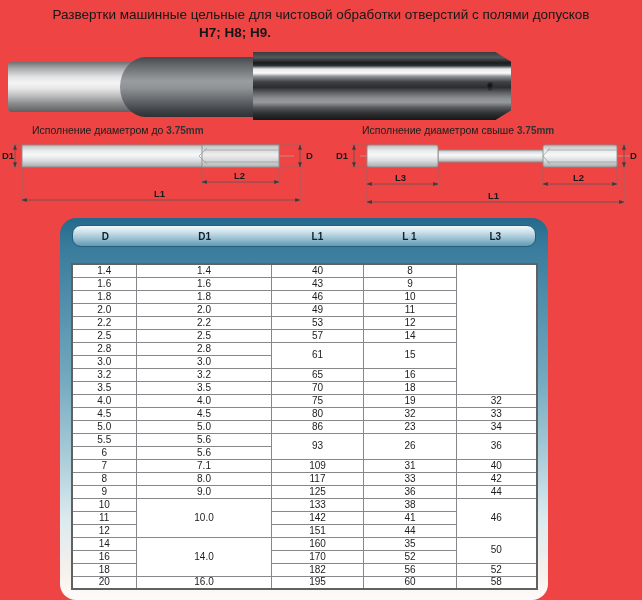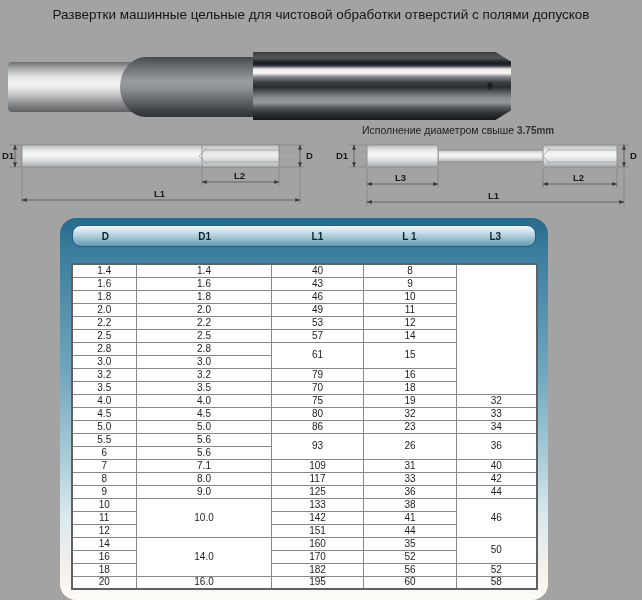--- a/index.html
+++ b/index.html
@@ -1,18 +1,18 @@
 <!DOCTYPE html>
 <html><head>
 <meta charset="utf-8">
 <style>
   * { margin:0; padding:0; box-sizing:border-box; }
   html,body { background:#fff; }
   body { font-family:"Liberation Sans", sans-serif; }
-  .page { position:relative; width:642px; height:600px; overflow:hidden; background:#a3a3a3; }
+  .page { position:relative; width:642px; height:600px; overflow:hidden; background:#ef4444; }
 
   
   .title { position:absolute; top:6px; left:0; width:642px; text-align:center;
            font-size:13.5px; color:#161616; line-height:18px; }
   .title .l2 { width:470px; font-weight:bold; font-size:13.5px; }
 
   
   .photo { position:absolute; top:52px; left:8px; width:500px; height:68px; }
   .shank { position:absolute; left:0; top:10px; width:132px; height:50px; z-index:1;
     border-radius:4px 0 0 4px;
@@ -60,30 +60,35 @@
   col.c1{ width:65px; } col.c2{ width:135px; } col.c3{ width:92px; }
   col.c4{ width:93px; } col.c5{ width:80px; }
 </style>
 </head>
 <body>
 
 <div class="page">
 
   <div class="title">
     <div>Развертки машинные цельные для чистовой обработки отверстий с полями допусков</div>
+    <div class="l2">H7; H8; H9.</div>
   </div>
 
   <div class="photo">
     <div class="shank"></div>
     <div class="bodyseg"></div>
     <div class="flutes">
       <div class="hole"></div>
     </div>
   </div>
 
+  <div class="caption cap-left">
+    <span>Исполнение диаметром до</span>
+    <b>3.75mm</b>
+  </div>
   <div class="caption cap-right">
     <span>Исполнение диаметром свыше</span>
     <b>3.75mm</b>
   </div>
 
   <svg class="draw svg-left" width="312" height="78" viewBox="0 0 312 78">
     <defs>
       <linearGradient id="gc1" x1="0" y1="0" x2="0" y2="1">
         <stop offset="0" stop-color="#b9bcbe"></stop>
           <stop offset="0.25" stop-color="#e8eaeb"></stop>
@@ -236,21 +241,21 @@
             <td rowspan="2">61</td>
             <td rowspan="2">15</td>
           </tr>
           <tr>
             <td>3.0</td>
             <td>3.0</td>
           </tr>
           <tr>
             <td>3.2</td>
             <td>3.2</td>
-            <td>79</td>
+            <td>65</td>
             <td>16</td>
           </tr>
           <tr>
             <td>3.5</td>
             <td>3.5</td>
             <td>70</td>
             <td>18</td>
           </tr>
           <tr>
             <td>4.0</td>

